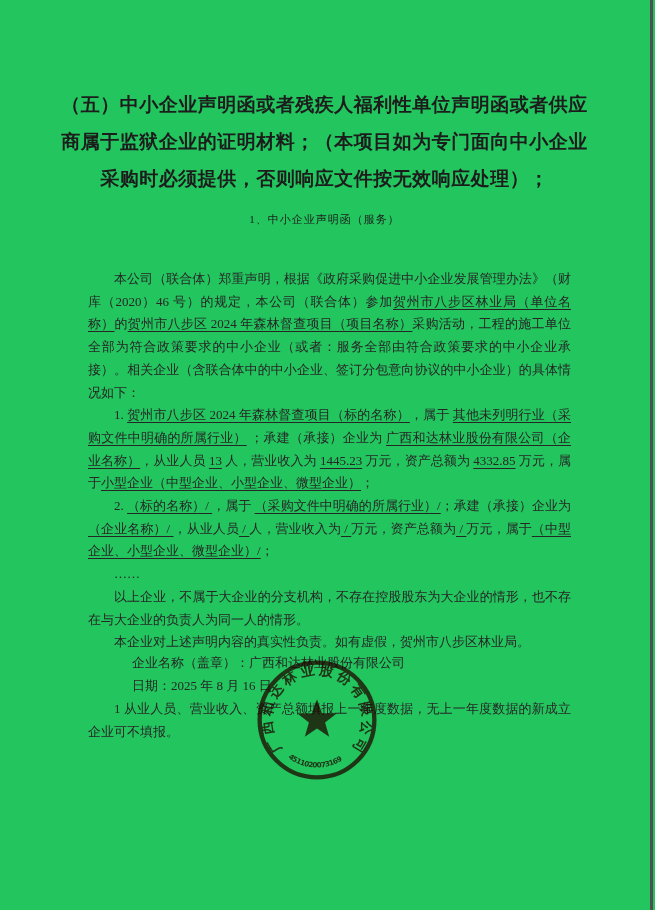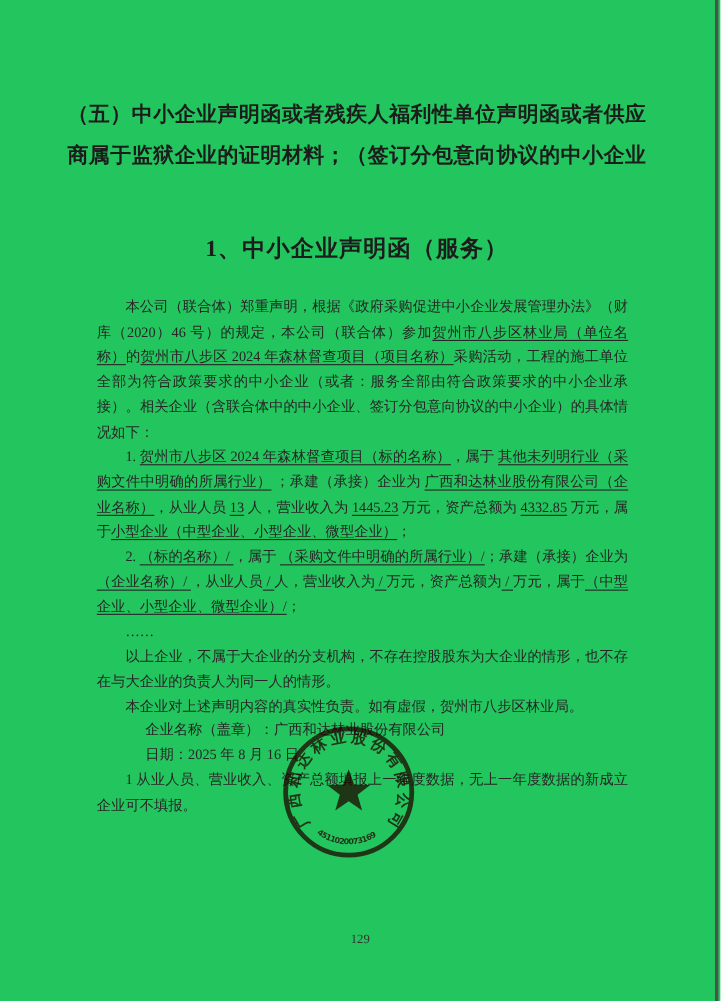--- a/index.html
+++ b/index.html
@@ -35,22 +35,22 @@
     line-height: 37px;
     color: #1c1c1c;
     letter-spacing: 0.5px;
   }
   .subtitle {
     position: absolute;
     top: 212px;
     left: 40px;
     right: 46px;
     text-align: center;
-    font-size: 21px;
-    font-weight: bold;
+    font-size: 11px;
+    font-weight: normal;
     color: #1c1c1c;
     letter-spacing: 1px;
   }
   .body-text {
     position: absolute;
     top: 268px;
     left: 88px;
     width: 483px;
     font-size: 13px;
     line-height: 22.7px;
@@ -106,21 +106,22 @@
     color: #333333;
   }
 </style>
 </head>
 <body>
 
 <div class="page">
 
   <div class="title-block">
       <div>（五）中小企业声明函或者残疾人福利性单位声明函或者供应</div>
-      <div>商属于监狱企业的证明材料；（签订分包意向协议的中小企业</div>
+      <div>商属于监狱企业的证明材料；（本项目如为专门面向中小企业</div>
+      <div>采购时必须提供，否则响应文件按无效响应处理）；</div>
     </div>
 
   <div class="subtitle">1、中小企业声明函（服务）</div>
 
   <div class="body-text">
       <p class="para"><span>本公司（联合体）郑重声明，根据《政府采购促进中小企业发展管理办法》（财库（2020）46 号）的规定，本公司（联合体）参加</span><span class="u">贺州市八步区林业局（单位名称）</span><span>的</span><span class="u">贺州市八步区 2024 年森林督查项目（项目名称）</span><span>采购活动，工程的施工单位全部为符合政策要求的中小企业（或者：服务全部由符合政策要求的中小企业承接）。相关企业（含联合体中的中小企业、签订分包意向协议的中小企业）的具体情况如下：</span></p>
       <p class="para"><span>1. </span><span class="u">贺州市八步区 2024 年森林督查项目（标的名称）</span><span>，属于 </span><span class="u">其他未列明行业（采购文件中明确的所属行业）</span><span> ；承建（承接）企业为 </span><span class="u">广西和达林业股份有限公司（企业名称）</span><span>，从业人员 </span><span class="u">13</span><span> 人，营业收入为 </span><span class="u">1445.23</span><span> 万元，资产总额为 </span><span class="u">4332.85</span><span> 万元，属于</span><span class="u">小型企业（中型企业、小型企业、微型企业）</span><span>；</span></p>
       <p class="para"><span>2. </span><span class="u">（标的名称）/ </span><span>，属于 </span><span class="u">（采购文件中明确的所属行业）/</span><span>；承建（承接）企业为</span><span class="u"> （企业名称）/ </span><span>，从业人员</span><span class="u"> / </span><span>人，营业收入为</span><span class="u"> / </span><span>万元，资产总额为</span><span class="u"> / </span><span>万元，属于</span><span class="u">（中型企业、小型企业、微型企业）/</span><span>；</span></p>
       <p class="para"><span>……</span></p>
       <p class="para"><span>以上企业，不属于大企业的分支机构，不存在控股股东为大企业的情形，也不存在与大企业的负责人为同一人的情形。</span></p>
@@ -142,17 +143,16 @@
     <circle cx="60" cy="60" r="55.5" fill="none" stroke="#e02b20" stroke-width="4.2"></circle>
     <polygon fill="#e02b20" points="60,40 64.8,53.4 79.0,53.8 67.8,62.5 71.8,76.2 60,68.2 48.2,76.2 52.2,62.5 41.0,53.8 55.2,53.4"></polygon>
     <text fill="#e02b20" font-size="13.5" font-weight="bold" font-family="'Liberation Serif','DejaVu Serif',serif">
       <textPath href="#arcTop" startOffset="4" textLength="199" lengthAdjust="spacing">广西和达林业股份有限公司</textPath>
     </text>
     <text fill="#e02b20" font-size="7" font-weight="bold" font-family="'DejaVu Sans','Liberation Sans',sans-serif">
       <textPath href="#arcBot" startOffset="2" textLength="56" lengthAdjust="spacing">4511020073169</textPath>
     </text>
   </svg>
 
-  <div class="page-number">129</div>
 
   <div class="page-edge-right"></div>
 
 </div>
 
 </body></html>

